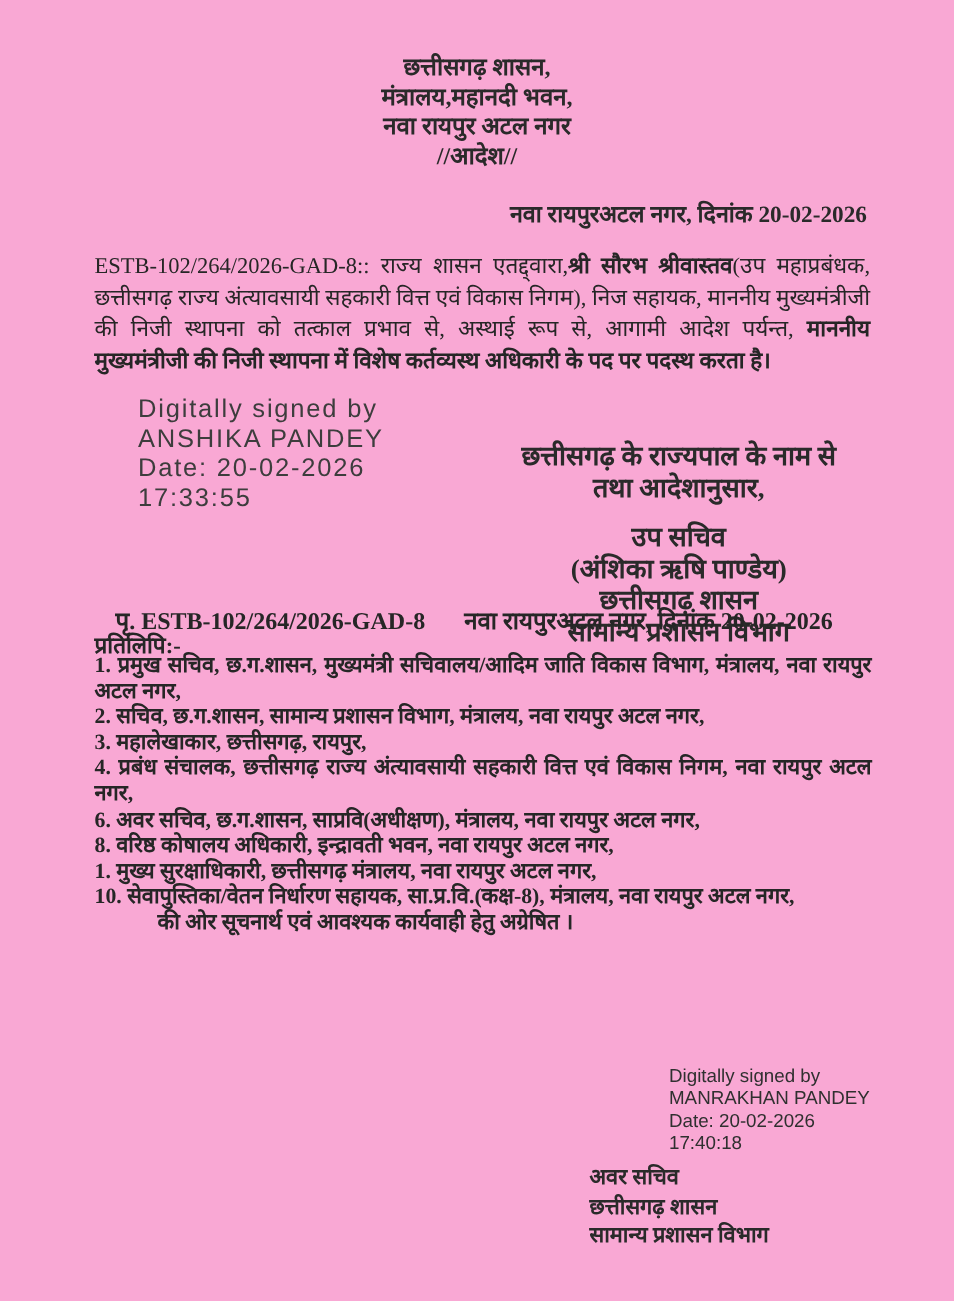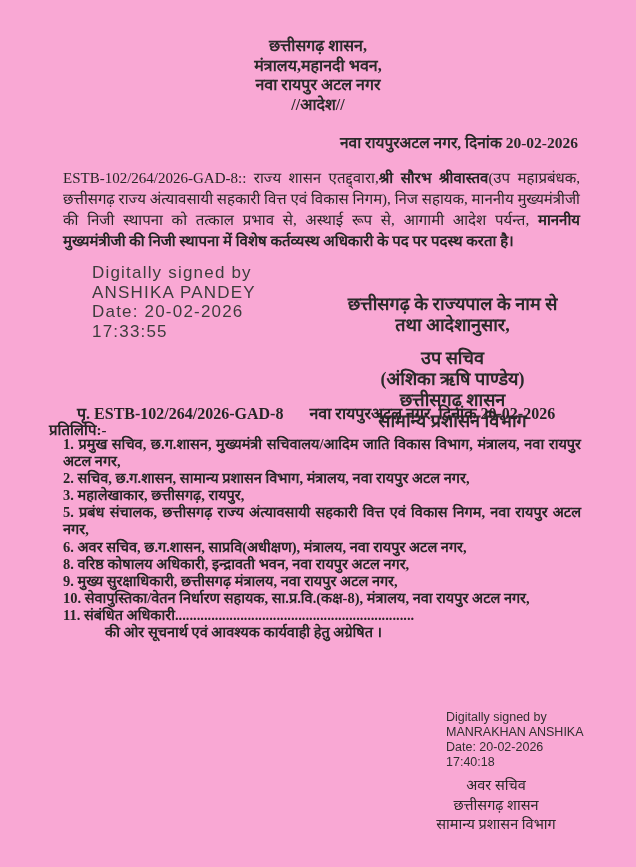--- a/index.html
+++ b/index.html
@@ -39,38 +39,38 @@
     font-weight:bold;color:#2a2a2a;margin-top:14px;
   }
   .authblock .gap{height:12px;}
   .endors-head{
     position:absolute;top:402px;left:77px;width:517px;
     font-size:16px;color:#262626;
   }
   .endors-head .ref{font-weight:bold;}
   .endors-head .dt{font-weight:bold;margin-left:26px;}
   .copylabel{
-    position:absolute;top:419px;left:49px;
+    position:absolute;top:419px;left:63px;
     font-size:15px;font-weight:bold;color:#262626;
   }
   .copylist{
     position:absolute;top:436px;left:63px;width:518px;
     font-size:14.5px;line-height:17.1px;color:#262626;
   }
   .copylist .item{text-align:justify;font-weight:bold;}
   .copylist .closing{font-weight:bold;margin-left:42px;}
   .sig2{
     position:absolute;top:710px;left:446px;
     font-family:"Liberation Sans", sans-serif;
     font-size:12.5px;line-height:15px;color:#303030;
   }
   .signatory2{
-    position:absolute;top:776px;left:406px;width:180px;
-    text-align:center;font-size:14.5px;line-height:19.5px;
-    font-weight:normal;color:#2a2a2a;
+    position:absolute;top:776px;left:393px;width:180px;
+    text-align:left;font-size:14.5px;line-height:19.5px;
+    font-weight:bold;color:#2a2a2a;
   }
 </style>
 </head>
 <body>
 
 <div class="page">
 
   <div class="hdr">
     <div>छत्तीसगढ़ शासन,</div>
     <div>मंत्रालय,महानदी भवन,</div>
@@ -104,32 +104,31 @@
   <div class="endors-head">
     <span class="ref">पृ. ESTB-102/264/2026-GAD-8</span><span class="dt">नवा रायपुरअटल नगर, दिनांक 20-02-2026</span>
   </div>
 
   <div class="copylabel">प्रतिलिपि:-</div>
 
   <div class="copylist">
     <div class="item">1. प्रमुख सचिव, छ.ग.शासन, मुख्यमंत्री सचिवालय/आदिम जाति विकास विभाग, मंत्रालय, नवा रायपुर अटल नगर,</div>
     <div class="item">2. सचिव, छ.ग.शासन, सामान्य प्रशासन विभाग, मंत्रालय, नवा रायपुर अटल नगर,</div>
     <div class="item">3. महालेखाकार, छत्तीसगढ़, रायपुर,</div>
-    <div class="item">5. प्रबंध संचालक, छत्तीसगढ़ राज्य अंत्यावसायी सहकारी वित्त एवं विकास निगम, नवा रायपुर अटल नगर,</div>
+    <div class="item">4. प्रबंध संचालक, छत्तीसगढ़ राज्य अंत्यावसायी सहकारी वित्त एवं विकास निगम, नवा रायपुर अटल नगर,</div>
     <div class="item">6. अवर सचिव, छ.ग.शासन, साप्रवि(अधीक्षण), मंत्रालय, नवा रायपुर अटल नगर,</div>
     <div class="item">8. वरिष्ठ कोषालय अधिकारी, इन्द्रावती भवन, नवा रायपुर अटल नगर,</div>
-    <div class="item">9. मुख्य सुरक्षाधिकारी, छत्तीसगढ़ मंत्रालय, नवा रायपुर अटल नगर,</div>
+    <div class="item">1. मुख्य सुरक्षाधिकारी, छत्तीसगढ़ मंत्रालय, नवा रायपुर अटल नगर,</div>
     <div class="item">10. सेवापुस्तिका/वेतन निर्धारण सहायक, सा.प्र.वि.(कक्ष-8), मंत्रालय, नवा रायपुर अटल नगर,</div>
-    <div class="item">11. संबंधित अधिकारी..................................................................</div>
     <div class="closing">की ओर सूचनार्थ एवं आवश्यक कार्यवाही हेतु अग्रेषित ।</div>
   </div>
 
   <div class="sig2">
     <div>Digitally signed by</div>
-    <div>MANRAKHAN ANSHIKA</div>
+    <div>MANRAKHAN PANDEY</div>
     <div>Date: 20-02-2026</div>
     <div>17:40:18</div>
   </div>
 
   <div class="signatory2">
     <div>अवर सचिव</div>
     <div>छत्तीसगढ़ शासन</div>
     <div>सामान्य प्रशासन विभाग</div>
   </div>
 

